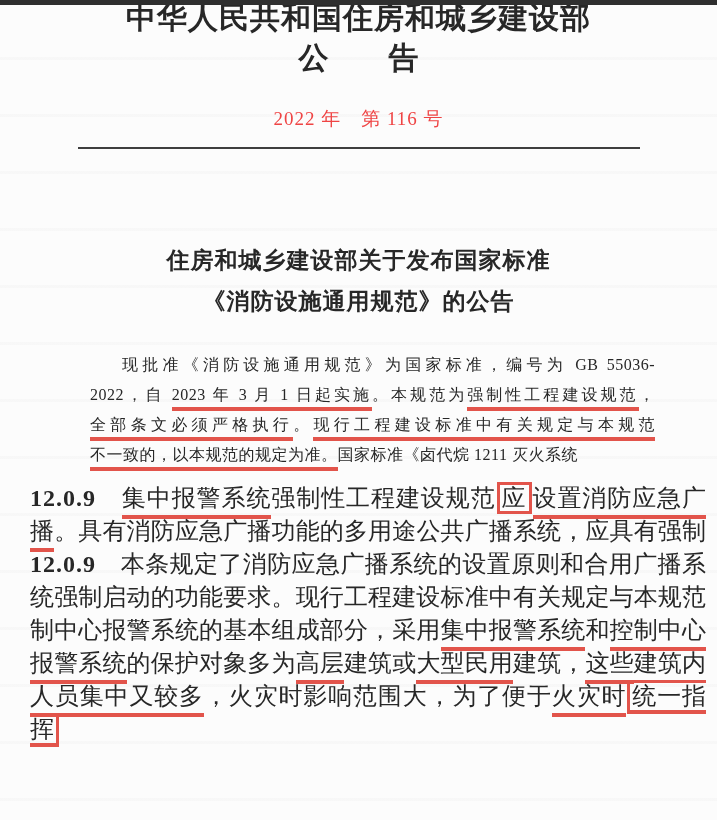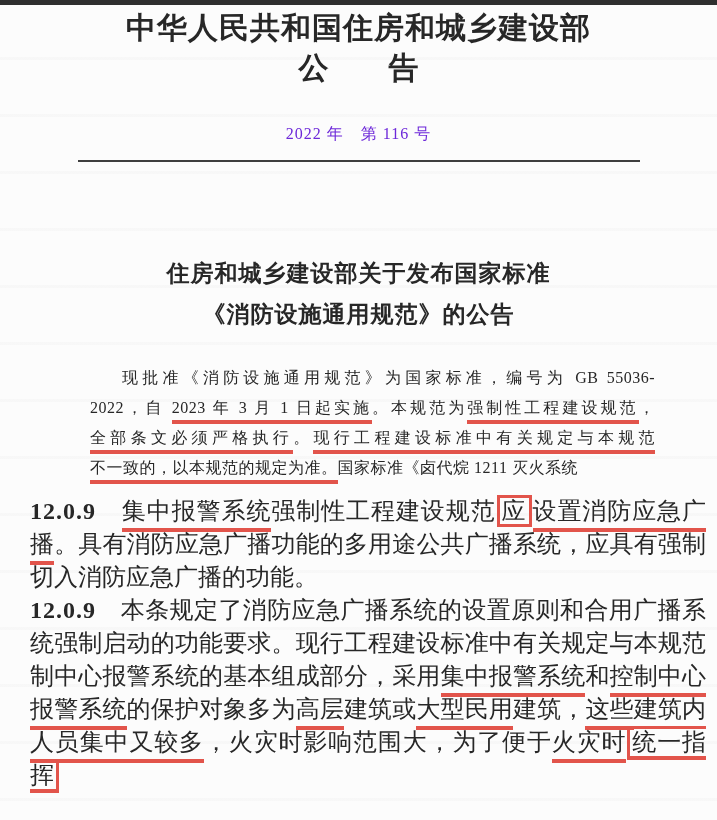--- a/index.html
+++ b/index.html
@@ -13,41 +13,41 @@
       rgba(255,255,255,0) 3px, rgba(255,255,255,0) 57px);
     color: var(--ink);
     font-family: "Liberation Serif", serif;
     overflow: hidden;
     position: relative;
   }
   .scan-top-bar {
     position: absolute; top: 0; left: 0; right: 0;
     height: 5px; background: #2f2f2f;
   }
-  header { text-align: center; padding-top: 10px; }
+  header { text-align: center; }
   .ministry-title {
     margin: 0;
     font-family: "Liberation Sans", sans-serif;
     font-weight: 700;
     font-size: 30px;
     letter-spacing: 1px;
     line-height: 36px;
   }
   .announcement-title {
     margin: 4px 0 0 0;
     font-family: "Liberation Sans", sans-serif;
     font-weight: 700;
     font-size: 30px;
     line-height: 36px;
   }
   .issue-no {
-    margin-top: 38px;
-    font-size: 16px;
+    margin-top: 30px;
+    font-size: 19px;
     letter-spacing: 1px;
-    color: #6d28d9;
+    color: #ef4444;
   }
   .rule {
     width: 562px;
     margin: 15px auto 0 auto;
     border: none;
     border-top: 2px solid #3f3f3f;
     height: 0;
   }
   .notice-headings {
     margin-top: 91px;
@@ -121,21 +121,20 @@
         <div class="line justify"><span class="seg">2022，自 </span><span class="seg mark-u">2023 年 3 月 1 日起实施</span><span class="seg">。本规范为</span><span class="seg mark-u">强制性工程建设规范</span><span class="seg">，</span></div>
         <div class="line justify"><span class="seg mark-u">全部条文必须严格执行</span><span class="seg">。</span><span class="seg mark-u">现行工程建设标准中有关规定与本规范</span></div>
         <div class="line"><span class="seg mark-u">不一致的，以本规范的规定为准。</span><span class="seg">国家标准《卤代烷 1211 灭火系统</span></div>
       </div>
   </section>
 
   <section class="norm">
     <div class="para">
         <div class="line justify"><span class="seg mark-bold">12.0.9</span><span class="seg">　</span><span class="seg mark-u">集中报警系统</span><span class="seg">强制性工程建设规范</span><span class="seg mark-box">应</span><span class="seg mark-u">设置消防应急广</span></div>
         <div class="line justify"><span class="seg mark-u">播</span><span class="seg">。具有消防应急广播功能的多用途公共广播系统，应具有强制</span></div>
-        <div class="line"><span class="seg">切入消防应急广播的功能。</span></div>
       </div>
     <div class="para">
         <div class="line justify"><span class="seg mark-bold">12.0.9</span><span class="seg">　本条规定了消防应急广播系统的设置原则和合用广播系</span></div>
         <div class="line justify"><span class="seg">统强制启动的功能要求。现行工程建设标准中有关规定与本规范</span></div>
         <div class="line justify"><span class="seg">制中心报警系统的基本组成部分，采用</span><span class="seg mark-u">集中报警系统</span><span class="seg">和</span><span class="seg mark-u">控制中心</span></div>
         <div class="line justify"><span class="seg mark-u">报警系统</span><span class="seg">的保护对象多为</span><span class="seg mark-u">高层</span><span class="seg">建筑或</span><span class="seg mark-u">大型民用</span><span class="seg">建筑，</span><span class="seg mark-u">这些</span><span class="seg">建筑内</span></div>
         <div class="line justify"><span class="seg mark-u">人员集中又较多</span><span class="seg">，火灾时影响范围大，为了便于</span><span class="seg mark-u">火灾时</span><span class="seg mark-box mark-u">统一指挥</span></div>
       </div>
   </section>
 

